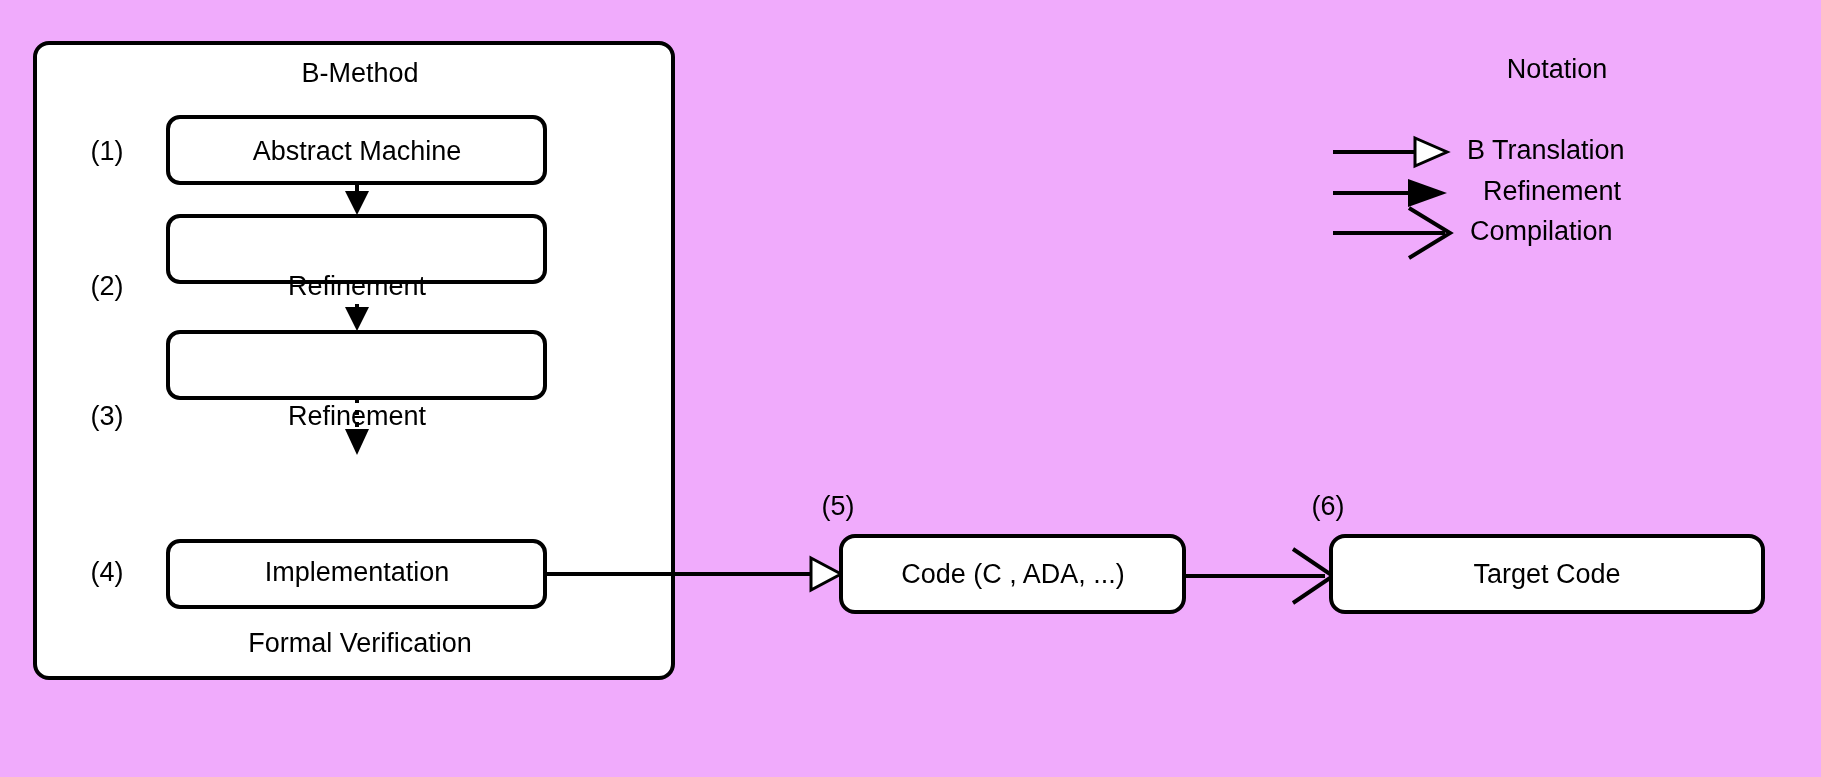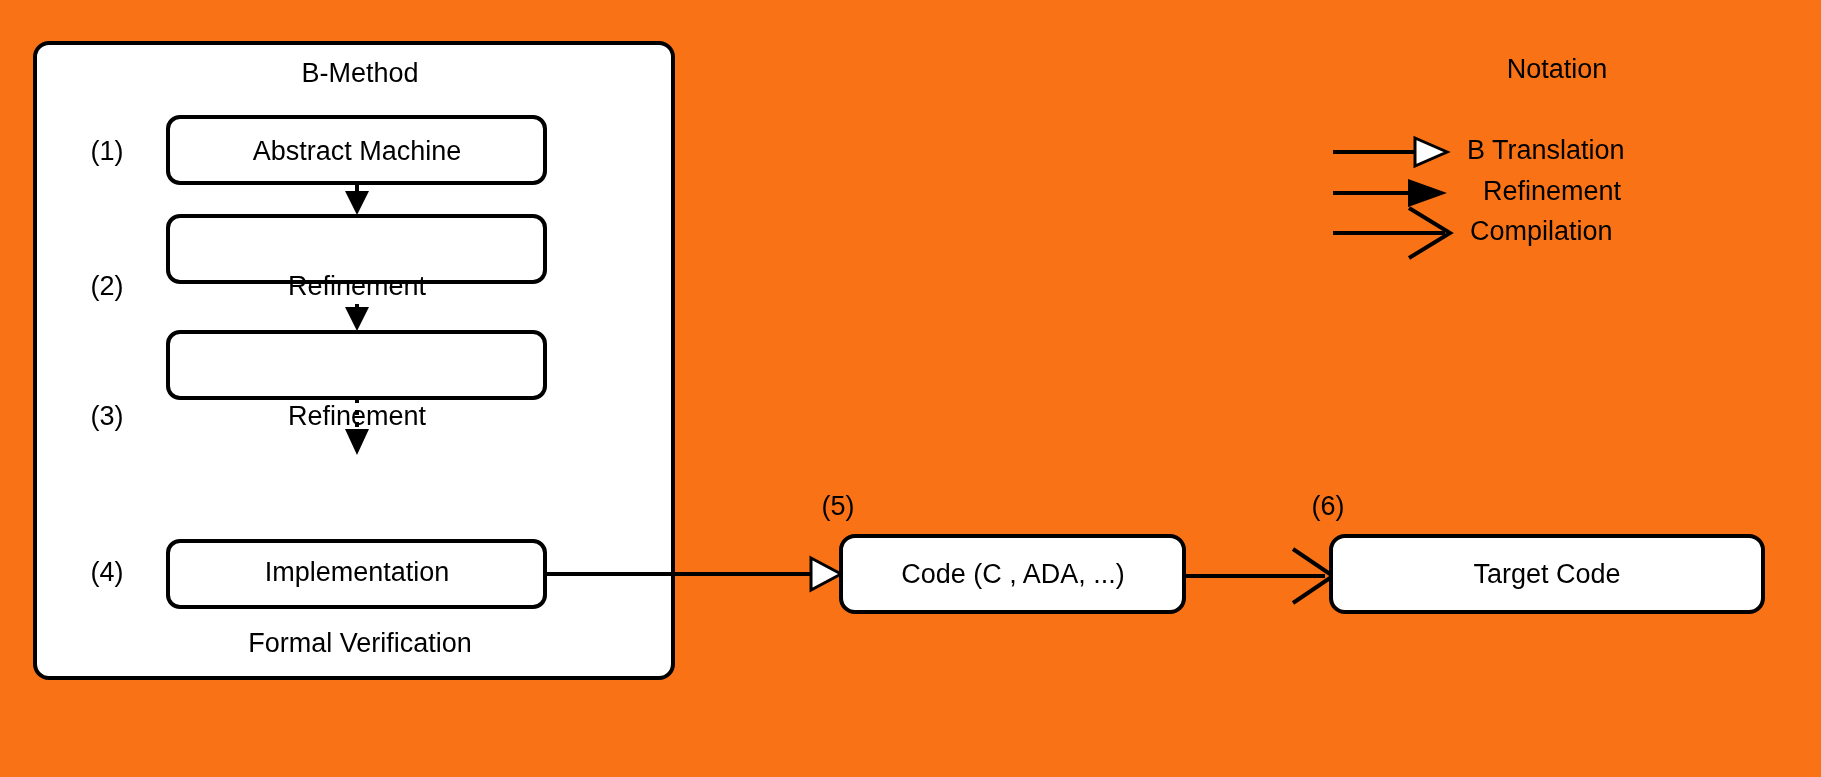--- a/index.html
+++ b/index.html
@@ -8,21 +8,21 @@
     background: #ffffff;
   }
   body {
     font-family: "Liberation Sans", sans-serif;
     color: #000000;
   }
   #canvas {
     position: relative;
     width: 1821px;
     height: 777px;
-    background: #f97316;
+    background: #f0abfc;
     overflow: hidden;
   }
   svg#diagram {
     position: absolute;
     left: 0;
     top: 0;
     width: 1821px;
     height: 777px;
   }
   .node-box {

